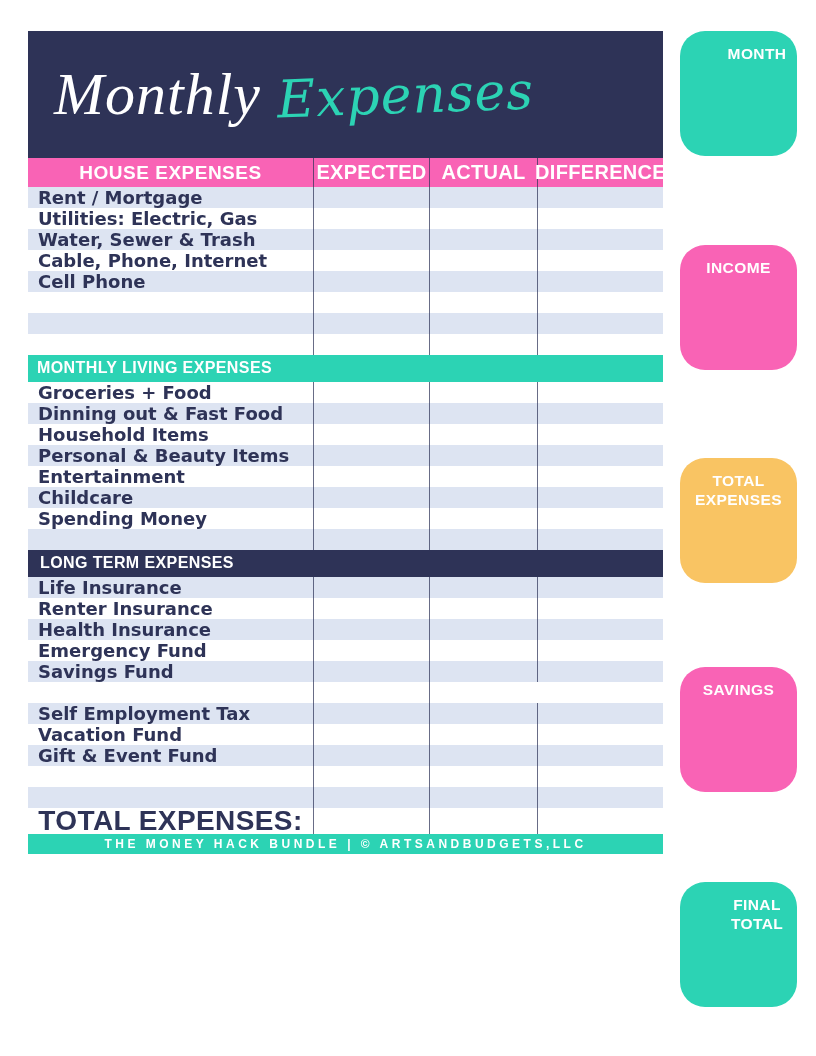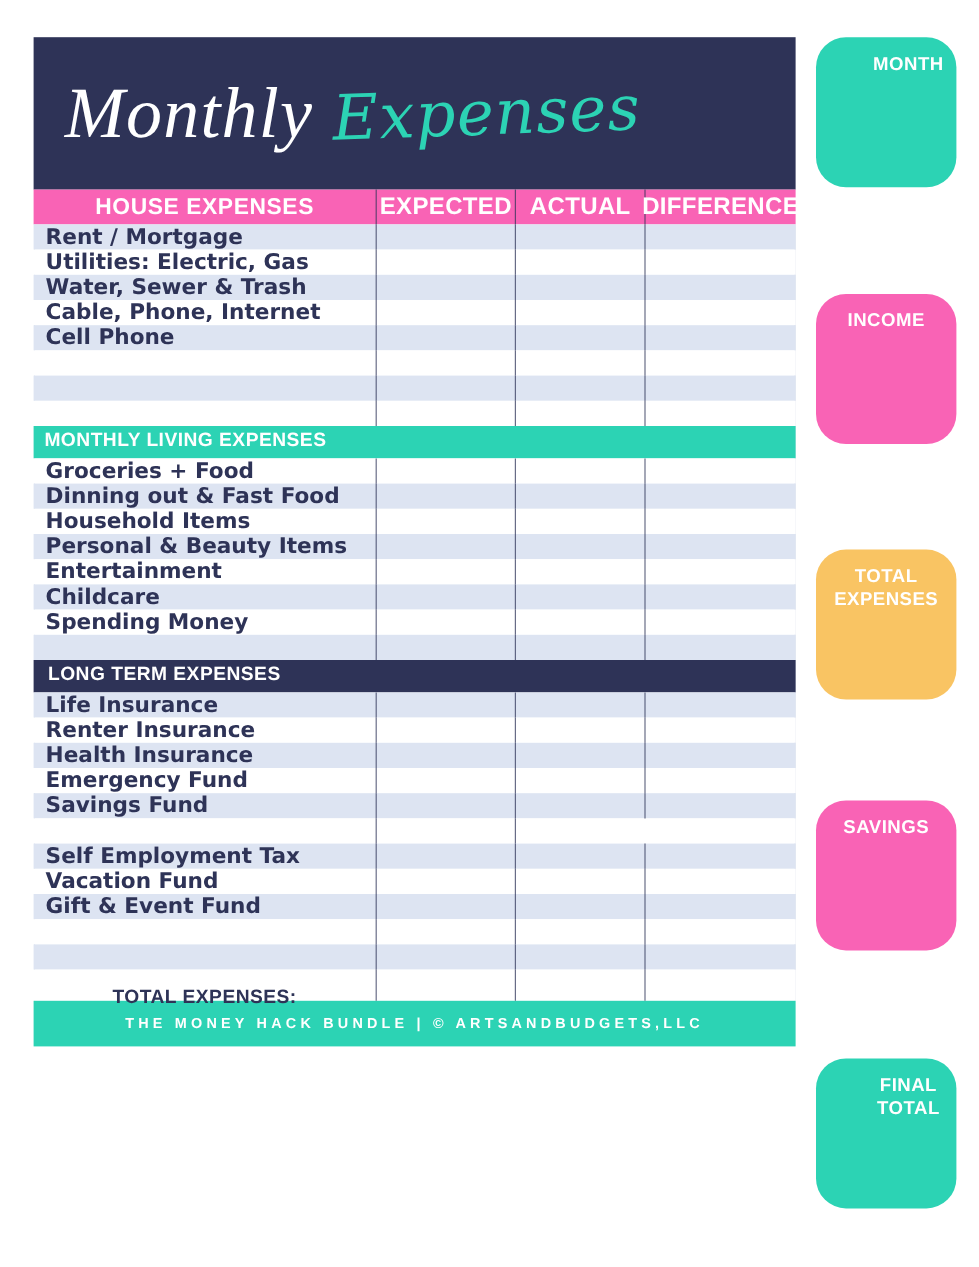--- a/index.html
+++ b/index.html
@@ -101,28 +101,27 @@
   .sec-header.teal{background:var(--teal);padding-left:9px;}
   .sec-header.navy{background:var(--navy);padding-left:12px;}
 
   .total-row{
     height:26.8px;
     background:#ffffff;
   }
   .total-row .label{
     display:flex;align-items:center;justify-content:center;
     font-weight:bold;
-    font-size:16px;
+    font-size:28px;
     letter-spacing:.4px;
     color:var(--navy);
-    margin-top:11px;
   }
 
   .doc-footer{
-    height:38px;
+    height:20px;
     background:var(--teal);
     display:flex;align-items:center;justify-content:center;
     color:#ffffff;
     font-weight:bold;
     font-size:12px;
     letter-spacing:3.5px;
   }
 
   
   .side-box{

